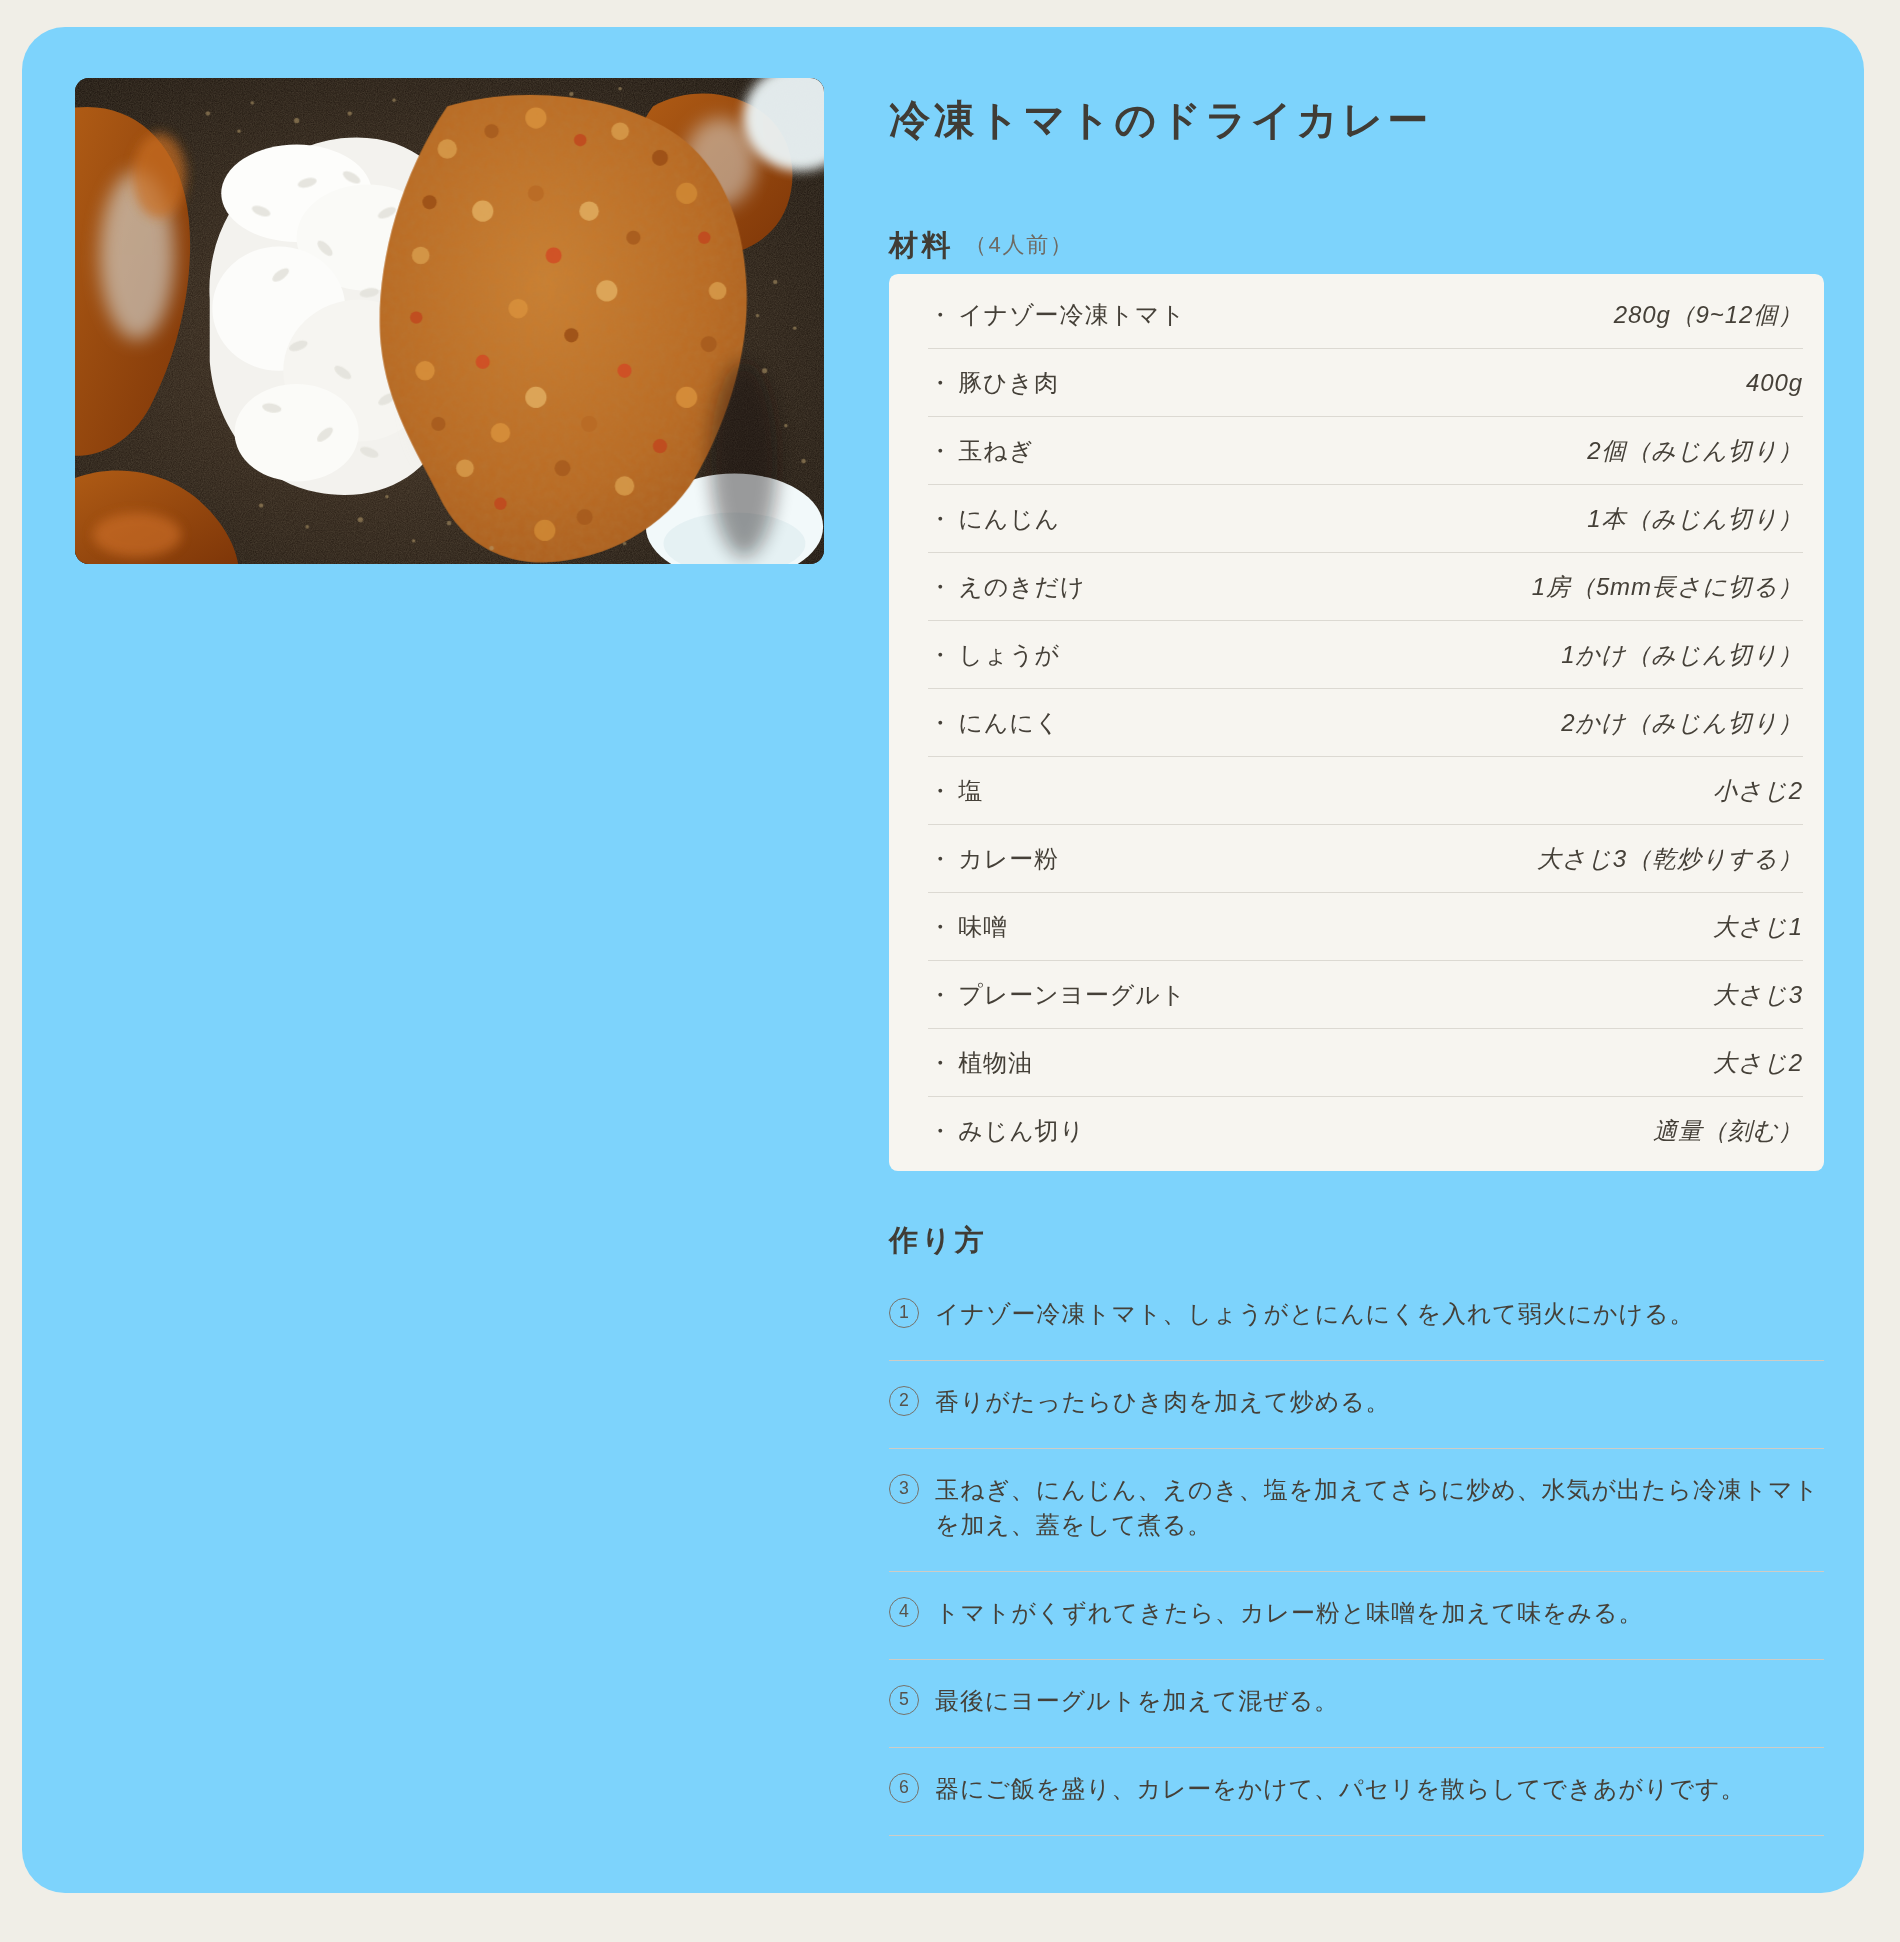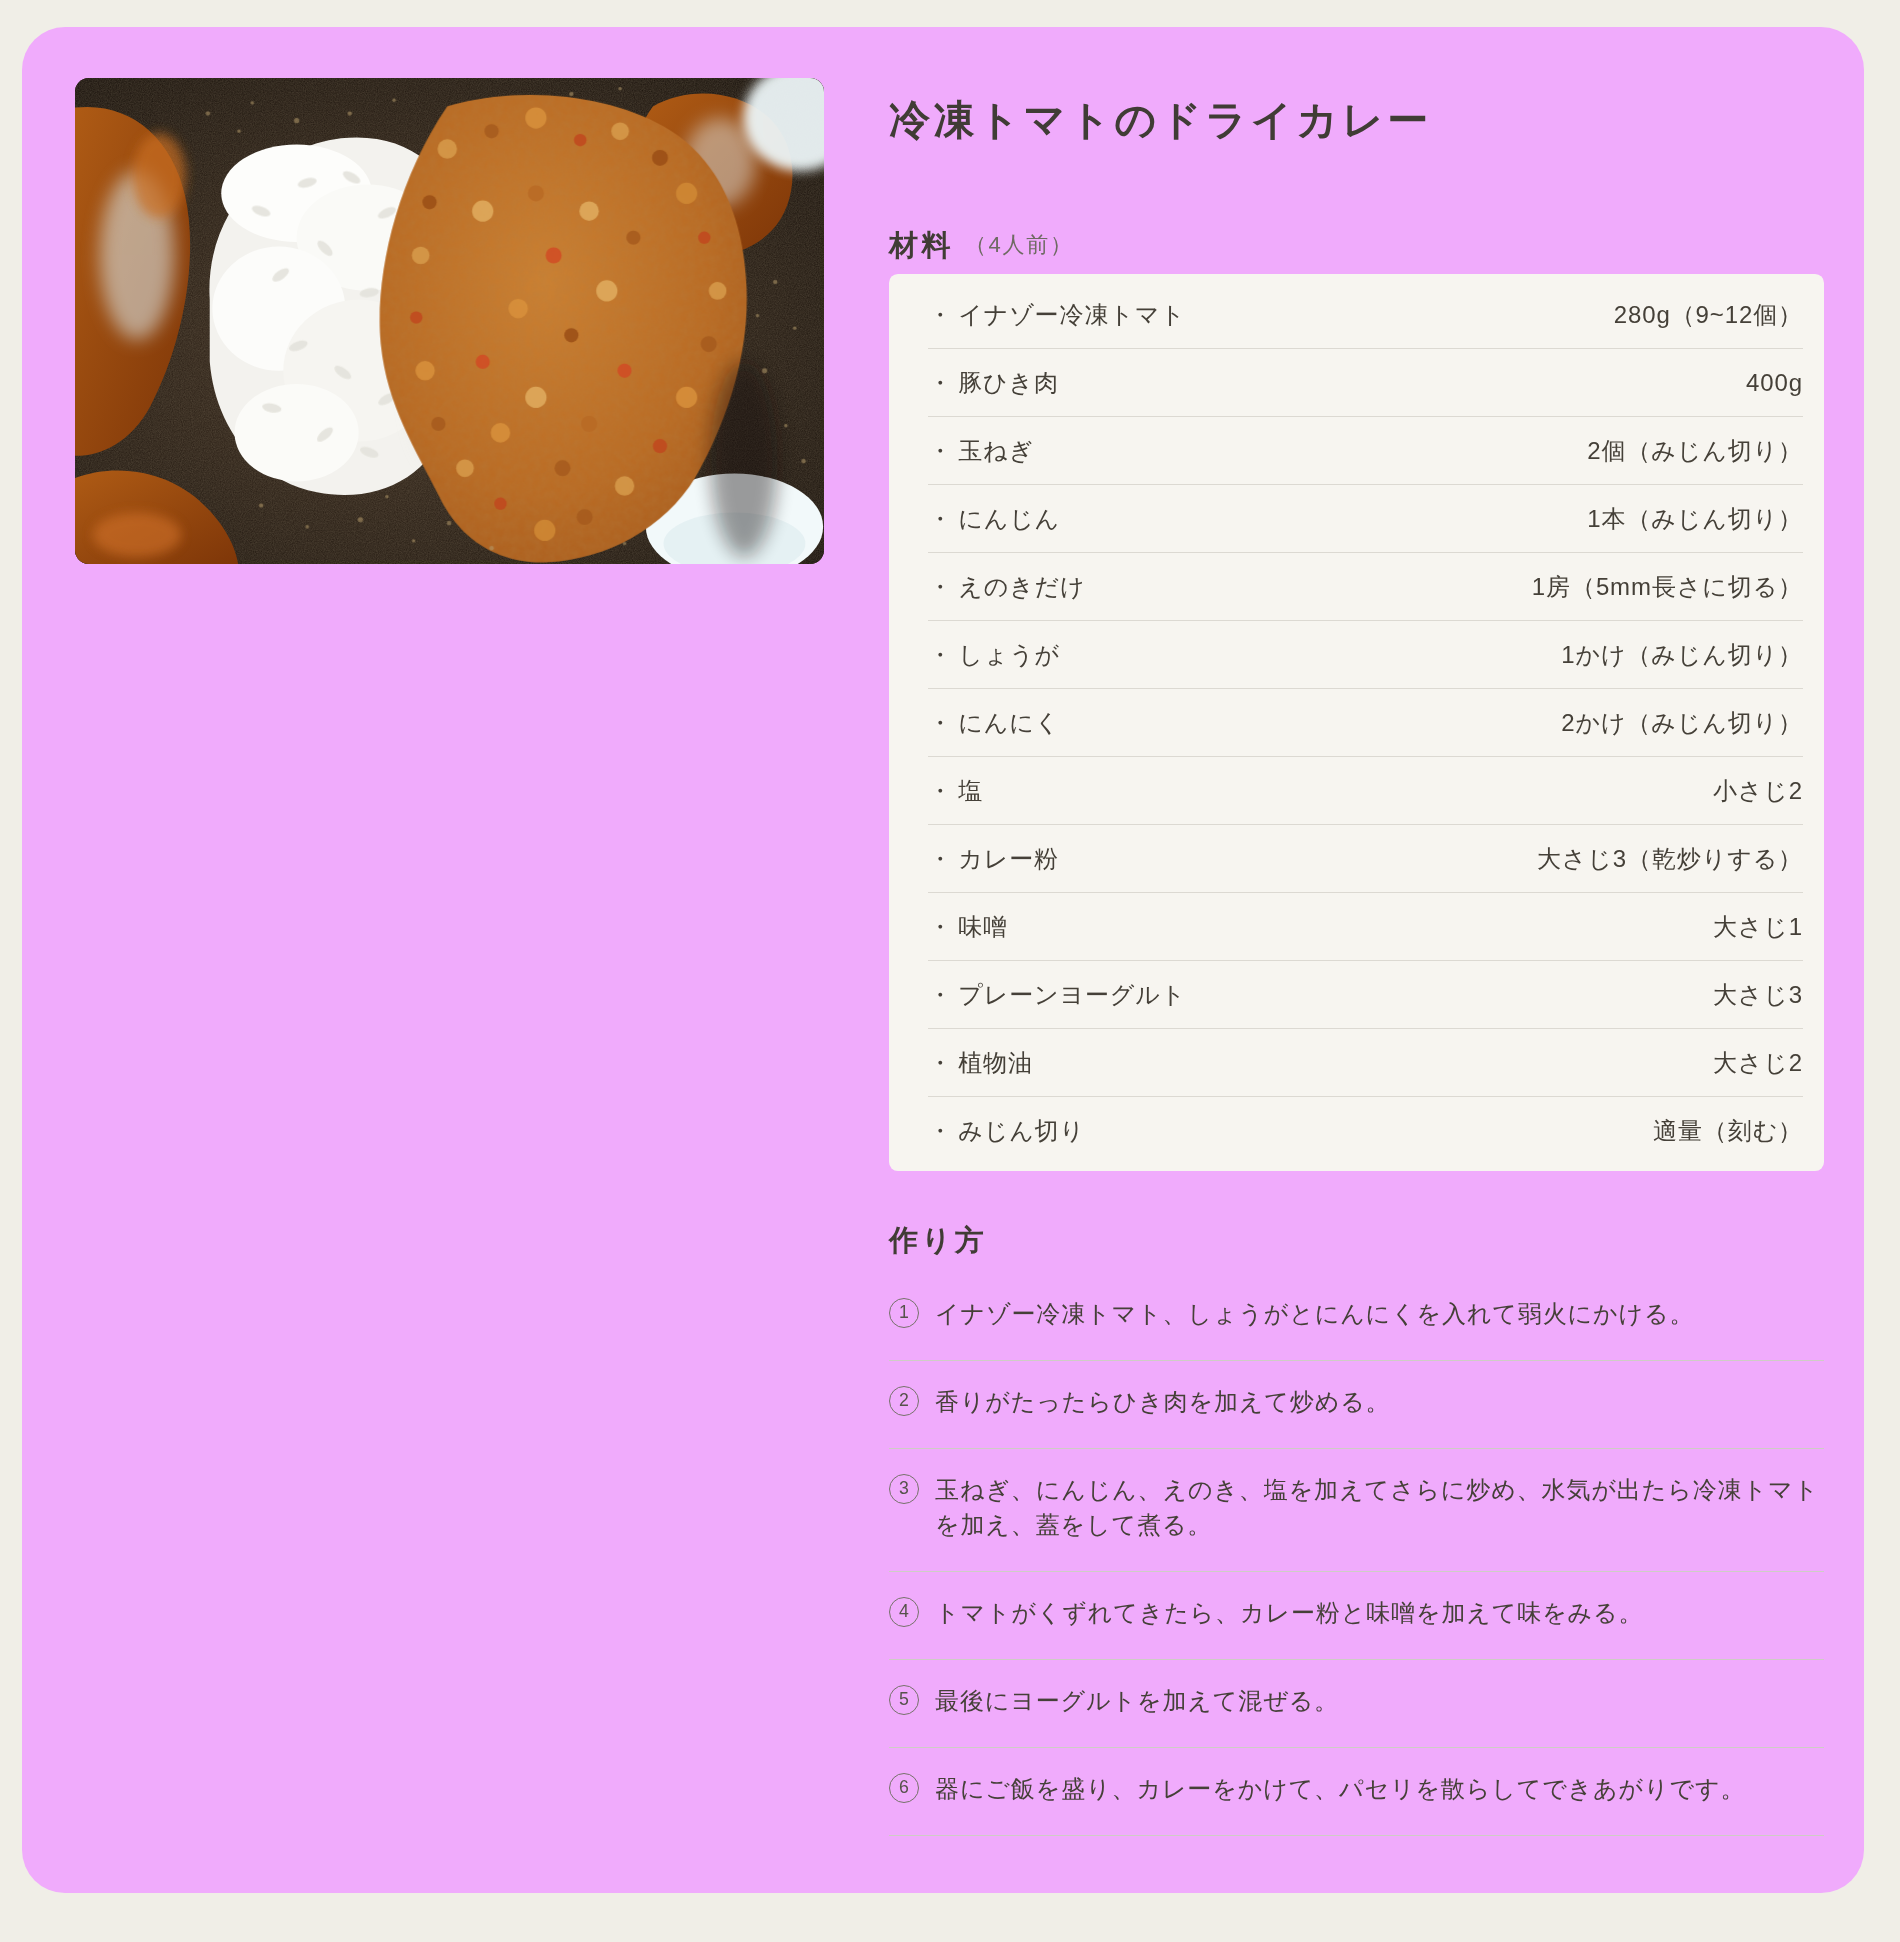--- a/index.html
+++ b/index.html
@@ -4,21 +4,21 @@
 <style>
   html,body{margin:0;padding:0;}
   body{
     width:1900px;height:1943px;position:relative;
     background:#f0eee7;
     font-family:"Liberation Sans",sans-serif;
     color:#454038;
   }
   .card{
     position:absolute;left:22px;top:26.6px;width:1842px;height:1866px;
-    background:#f0abfc;border-radius:43px;
+    background:#7dd3fc;border-radius:43px;
   }
   .photo{
     position:absolute;left:53px;top:51px;width:749px;height:486px;
     border-radius:14px;overflow:hidden;background:#241b14;
   }
   .photo svg{display:block;width:100%;height:100%;}
   .content{position:absolute;left:867px;top:0;width:935px;}
   h1.title{
     margin:66px 0 0;font-size:41px;line-height:55px;font-weight:bold;
     letter-spacing:3.5px;color:#403c35;
@@ -32,21 +32,21 @@
     margin-top:9.8px;background:#f7f5f0;border-radius:8.9px;
     padding:7px 21px 7px 39px;
   }
   .ing-row{
     height:67px;display:flex;justify-content:space-between;align-items:center;
     border-bottom:1.3px solid #dcd9d2;font-size:24px;letter-spacing:0.9px;
   }
   .ing-row:last-child{border-bottom:none;}
   .ing-name{display:flex;align-items:center;color:#454038;}
   .ing-name .bullet{margin-right:5.3px;}
-  .ing-amount{color:#454038;text-align:right;}
+  .ing-amount{color:#454038;text-align:right;font-style:italic;}
   ol.steps{list-style:none;margin:12.4px 0 0;padding:0;}
   .step{
     display:flex;gap:16px;align-items:flex-start;
     padding:23px 0 29px;border-bottom:1.3px solid #cfccc5;
     font-size:24px;line-height:35px;
   }
   .step-num{
     flex:0 0 auto;width:30px;height:30px;margin-top:1.8px;
     border:1.8px solid #76726a;border-radius:50%;
     display:flex;align-items:center;justify-content:center;

